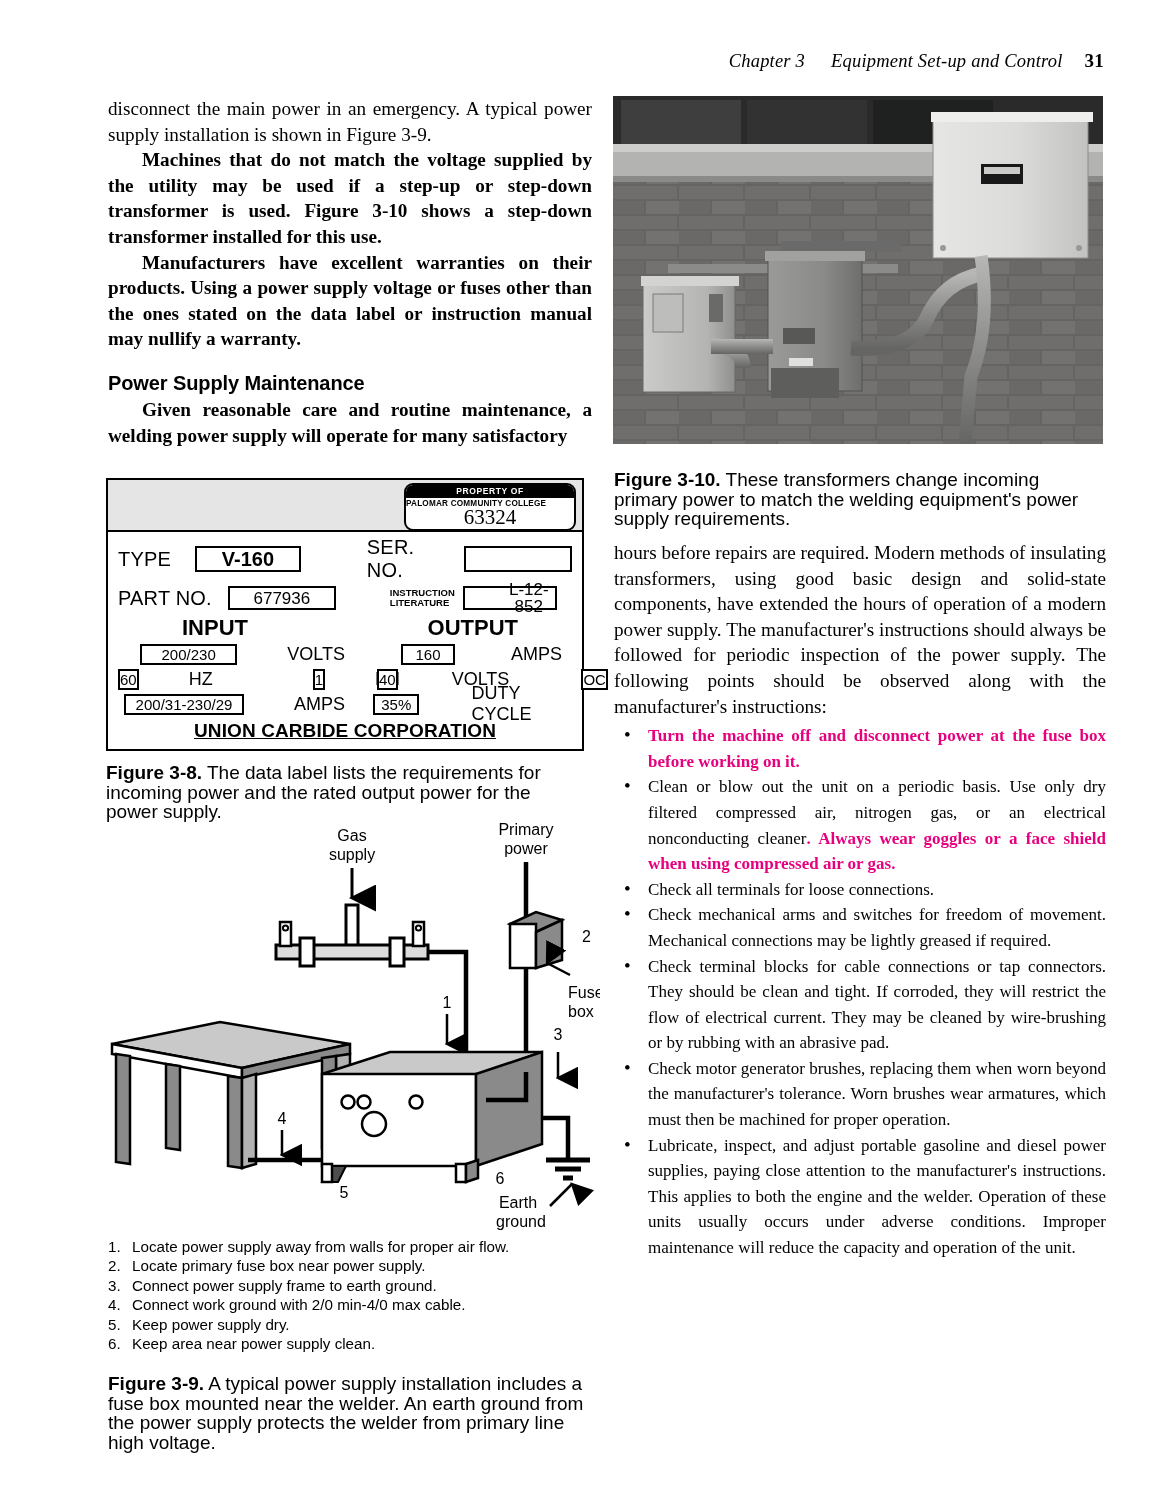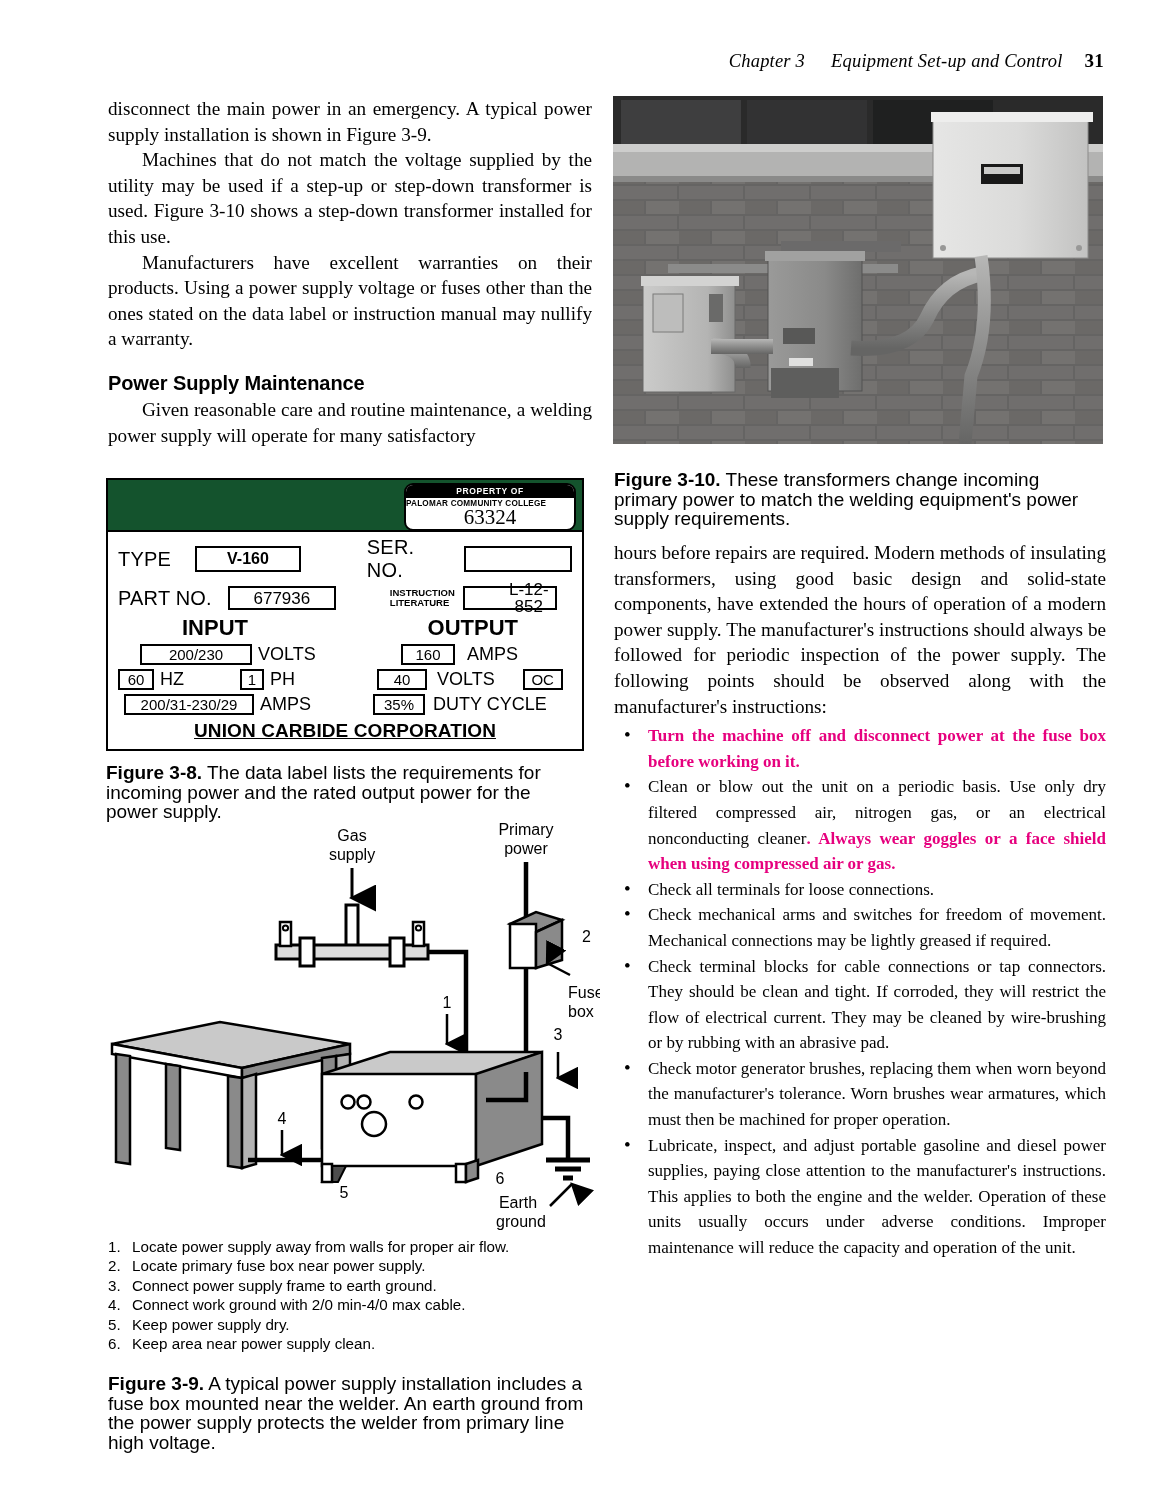--- a/index.html
+++ b/index.html
@@ -31,41 +31,41 @@
   .col-right { position:absolute; left:614px;  top:96px; width:492px; }
 
   p.body {
     margin:0;
     font-size:19.2px;
     line-height:25.6px;
     text-align:justify;
     text-justify:inter-word;
     hyphens:none;
   }
-  p.body.indent { text-indent:34px; }
+  p.body.indent { text-indent:34px;font-weight:bold; }
 
   h2.section {
     font-family:"Liberation Sans", sans-serif;
     font-weight:bold;
     font-size:20px;
     margin:20px 0 2px 0;
     letter-spacing:-0.1px;
   }
 
   
   .fig8-wrap { position:absolute; left:106px; top:478px; width:478px; }
   .datalabel {
     border:2px solid #000;
     background:#fff;
     position:relative;
     padding:0;
   }
   .dl-top {
     height:52px;
-    background:#14532d;
+    background:#e5e5e5;
     border-bottom:2px solid #000;
     position:relative;
   }
   .asset-tag {
     position:absolute; right:6px; top:3px;
     width:172px;
     border:2px solid #000;
     border-radius:9px;
     overflow:hidden;
     background:#fff;
@@ -99,41 +99,41 @@
   .box {
     border:2px solid #000;
     background:#fff;
     font-family:"Liberation Sans", sans-serif;
     text-align:center;
     line-height:1;
     display:inline-flex;
     align-items:center;
     justify-content:center;
   }
-  .box.b-type  { width:108px; height:26px; font-size:16px; font-weight:bold; margin-left:24px; }
+  .box.b-type  { width:108px; height:26px; font-size:20px; font-weight:bold; margin-left:24px; }
   .box.b-ser   { width:110px; height:26px; margin-left:10px; }
   .box.b-part  { width:108px; height:24px; font-size:17px; margin-left:16px; }
   .box.b-lit   { width:94px;  height:24px; font-size:17px; margin-left:8px;padding-left:38px; }
   .twoline {
     font-family:"Liberation Sans", sans-serif;
     font-size:9.5px; font-weight:bold;
     line-height:10.5px; text-align:left;
     margin-left:14px;
   }
   .io-head {
     display:flex; justify-content:space-between;
     font-family:"Liberation Sans", sans-serif;
     font-weight:bold; font-size:22px;
     padding:1px 0 2px 0;
   }
   .io-head span:first-child { margin-left:64px; }
   .io-head span:last-child  { margin-right:54px; }
   .io-cols { display:flex; }
   .io-col { width:50%; }
-  .io-line { display:flex; align-items:center; margin-bottom:3px; height:22px; }
+  .io-line { display:flex; align-items:center; margin-bottom:3px; height:22px;gap:44px; }
   .box.v { height:21px; font-size:15px; }
   .w200 { width:112px; }
   .w60  { width:36px; }
   .w1   { width:24px; }
   .wamps{ width:130px; }
   .w160 { width:54px; }
   .w40  { width:50px; }
   .woc  { width:40px; }
   .w35  { width:52px; }
   .unit {

